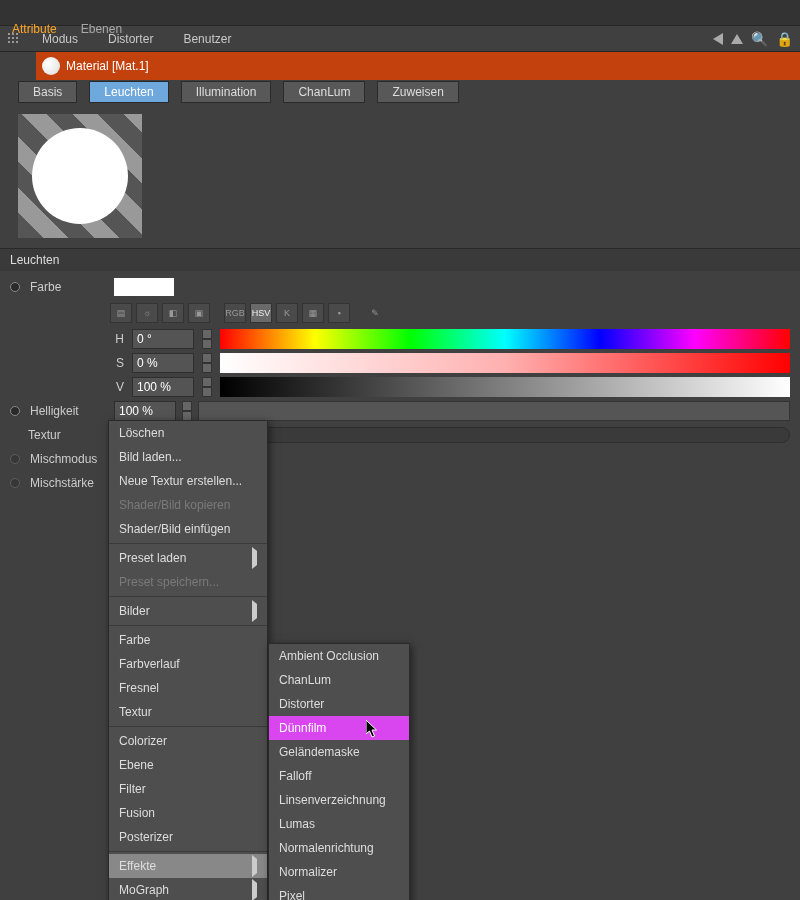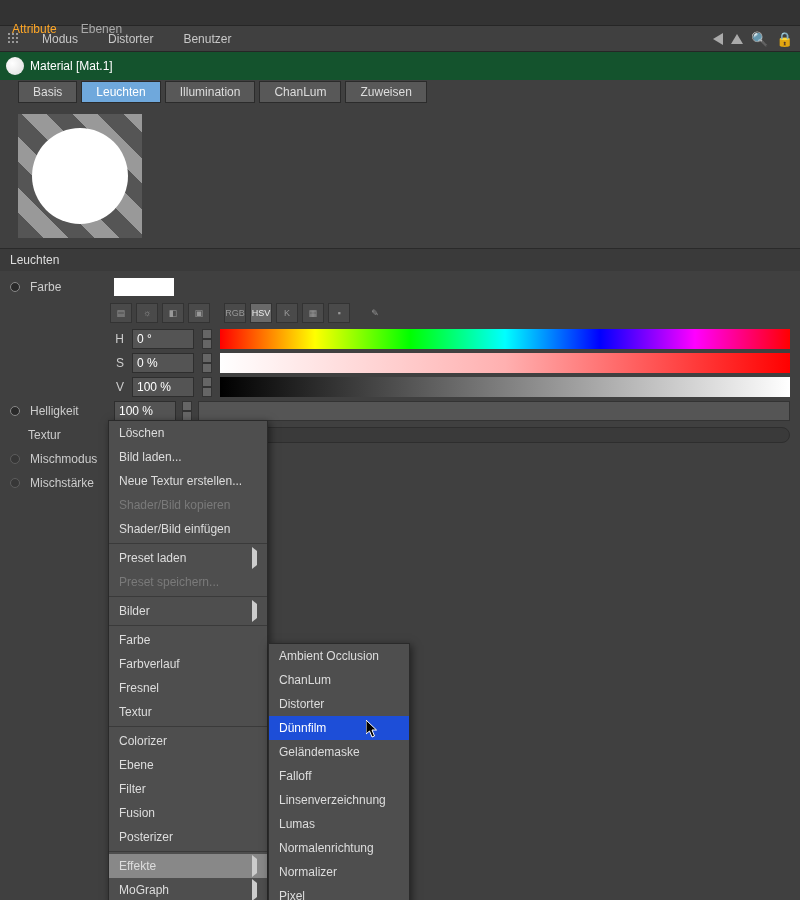--- a/index.html
+++ b/index.html
@@ -15,26 +15,26 @@
 .menu-left { display: flex; gap: 10px; align-items: center; }
 .menu-item { padding: 3px 10px; color: #c8c8c8; cursor: pointer; }
 .menu-icon { width: 16px; height: 16px; display: inline-flex; align-items: center; justify-content: center; }
 .menu-right { display: flex; gap: 8px; align-items: center; }
 .arrow-l { width:0; height:0; border-top:6px solid transparent; border-bottom:6px solid transparent; border-right:10px solid #aaa;}
 .arrow-up { width:0; height:0; border-left:6px solid transparent; border-right:6px solid transparent; border-bottom:10px solid #aaa;}
 .mag { font-size:14px; color:#aaa;}
 .lock { font-size:14px; color:#aaa;}
 
 
-.mat-header { display: flex; align-items: center; height: 28px; padding: 0 6px; background: #14532d; }
+.mat-header { display: flex; align-items: center; height: 28px; padding: 0 6px; background: #c2410c; margin-left: 36px; }
 .mat-ball { width: 18px; height: 18px; border-radius: 50%; background: radial-gradient(circle at 35% 35%, #fff, #ddd); margin-right: 6px; }
 .mat-name { color: #fff; }
 
 
-.sub-tabs { display: flex; background: #404040; height: 24px; align-items: center; padding: 0 10px 0 18px; gap: 4px; text-align: right; }
+.sub-tabs { display: flex; background: #404040; height: 24px; align-items: center; padding: 0 10px 0 18px; gap: 12px; text-align: right; }
 .sub-tab { padding: 3px 14px; background: #585858; color: #ddd; border: 1px solid #2b2b2b; cursor: pointer; }
 .sub-tab.active { background: #6fa8dc; color: #fff; }
 
 
 .preview-wrap { padding: 10px 0 10px 18px; border-bottom: 1px solid #2a2a2a;}
 .preview { width: 124px; height: 124px; background: repeating-linear-gradient(45deg,#555 0 18px,#999 18px 36px); display:flex; align-items:center; justify-content:center;}
 .preview .circle { width:96px; height:96px; background:#fff; border-radius:50%; }
 
 
 .section-title { background:#3a3a3a; padding: 4px 10px; color:#ddd; font-weight: 500;}
@@ -59,21 +59,21 @@
 .grey-bar { flex:1; height:20px; background: #555; border:1px solid #333;}
 .long-bar { flex:1; height:16px; background:#3a3a3a; border:1px solid #2e2e2e; border-radius:8px; margin-left: 4px;}
 .tri-btn { width:12px; height:16px; background:#555; display:flex; align-items:center; justify-content:center;}
 .tri-btn::after { content:''; border-top:4px solid transparent; border-bottom:4px solid transparent; border-left:5px solid #ccc;}
 
 
 .ctx1 { position:absolute; left:108px; top:420px; width:160px; background:#4e4e4e; border:1px solid #2a2a2a; box-shadow: 2px 2px 8px rgba(0,0,0,.5);}
 .ctx2 { position:absolute; left:268px; top:643px; width:142px; background:#4e4e4e; border:1px solid #2a2a2a; box-shadow: 2px 2px 8px rgba(0,0,0,.5);}
 .ctx-item { padding:5px 10px; color:#ddd; cursor:pointer; display:flex; justify-content:space-between; align-items:center;}
 .ctx-item.disabled { color:#7a7a7a; cursor:default;}
-.ctx-item.highlight { background:#1d4ed8; color:#fff;}
+.ctx-item.highlight { background:#d946ef; color:#fff;}
 .ctx-item.sub-open { background:#888;padding-left:10px;}
 .ctx-sep { height:1px; background:#3a3a3a; margin:2px 0;}
 .ctx-arrow::after { content:''; width:0;height:0;border-top:4px solid transparent;border-bottom:4px solid transparent;border-left:5px solid #ccc;}
 
 
 .cursor { position:absolute; left:366px; top:720px; width:14px; height:20px; pointer-events:none;}
 .cursor svg { display:block;}
 </style>
 </head>
 <body>

